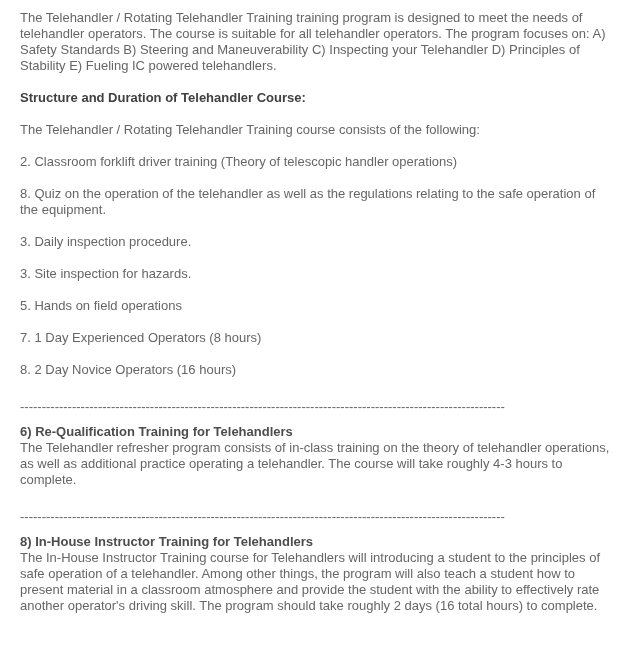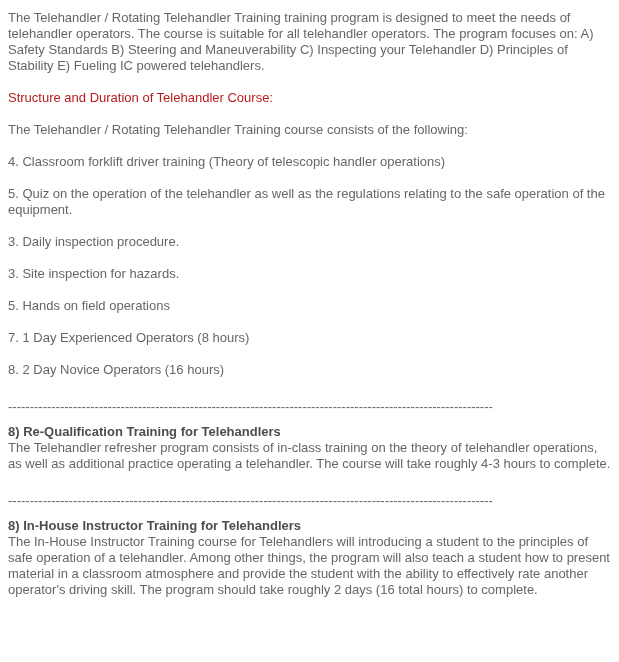--- a/index.html
+++ b/index.html
@@ -4,34 +4,34 @@
 <style>
   html, body {
     margin: 0;
     padding: 0;
     background: #ffffff;
   }
   .page {
     width: 619px;
     height: 662px;
     box-sizing: border-box;
-    padding: 10px 8px 0 8px;
+    padding: 10px 8px 0 20px;
     background: #ffffff;
     font-family: "Liberation Sans", sans-serif;
     font-size: 13px;
     line-height: 16px;
     color: #666666;
     overflow: hidden;
   }
   .page p {
     margin: 0 0 16px 0;
   }
   .heading {
-    font-weight: normal;
-    color: #b91c1c;
+    font-weight: bold;
+    color: #404040;
   }
   .section-title {
     font-weight: bold;
     color: #4d4d4d;
   }
   .separator {
     margin: 21px 0 9px 0 !important;
     white-space: nowrap;
     overflow: hidden;
     color: #666666;
@@ -41,32 +41,32 @@
 <body>
 
 <div class="page">
 
   <p>The Telehandler / Rotating Telehandler Training training program is designed to meet the needs of telehandler operators. The course is suitable for all telehandler operators. The program focuses on: A) Safety Standards B) Steering and Maneuverability C) Inspecting your Telehandler D) Principles of Stability E) Fueling IC powered telehandlers.</p>
 
   <p class="heading">Structure and Duration of Telehandler Course:</p>
 
   <p>The Telehandler / Rotating Telehandler Training course consists of the following:</p>
 
-  <p>4. Classroom forklift driver training (Theory of telescopic handler operations)</p>
-  <p>5. Quiz on the operation of the telehandler as well as the regulations relating to the safe operation of the equipment.</p>
+  <p>2. Classroom forklift driver training (Theory of telescopic handler operations)</p>
+  <p>8. Quiz on the operation of the telehandler as well as the regulations relating to the safe operation of the equipment.</p>
   <p>3. Daily inspection procedure.</p>
   <p>3. Site inspection for hazards.</p>
   <p>5. Hands on field operations</p>
   <p>7. 1 Day Experienced Operators (8 hours)</p>
   <p>8. 2 Day Novice Operators (16 hours)</p>
 
   <p class="separator">----------------------------------------------------------------------------------------------------------------</p>
 
   <p>
-    <span class="section-title">8) Re-Qualification Training for Telehandlers</span><br>
+    <span class="section-title">6) Re-Qualification Training for Telehandlers</span><br>
     <span>The Telehandler refresher program consists of in-class training on the theory of telehandler operations, as well as additional practice operating a telehandler. The course will take roughly 4-3 hours to complete.</span>
   </p>
 
   <p class="separator">----------------------------------------------------------------------------------------------------------------</p>
 
   <p>
     <span class="section-title">8) In-House Instructor Training for Telehandlers</span><br>
     <span>The In-House Instructor Training course for Telehandlers will introducing a student to the principles of safe operation of a telehandler. Among other things, the program will also teach a student how to present material in a classroom atmosphere and provide the student with the ability to effectively rate another operator's driving skill. The program should take roughly 2 days (16 total hours) to complete.</span>
   </p>
 

